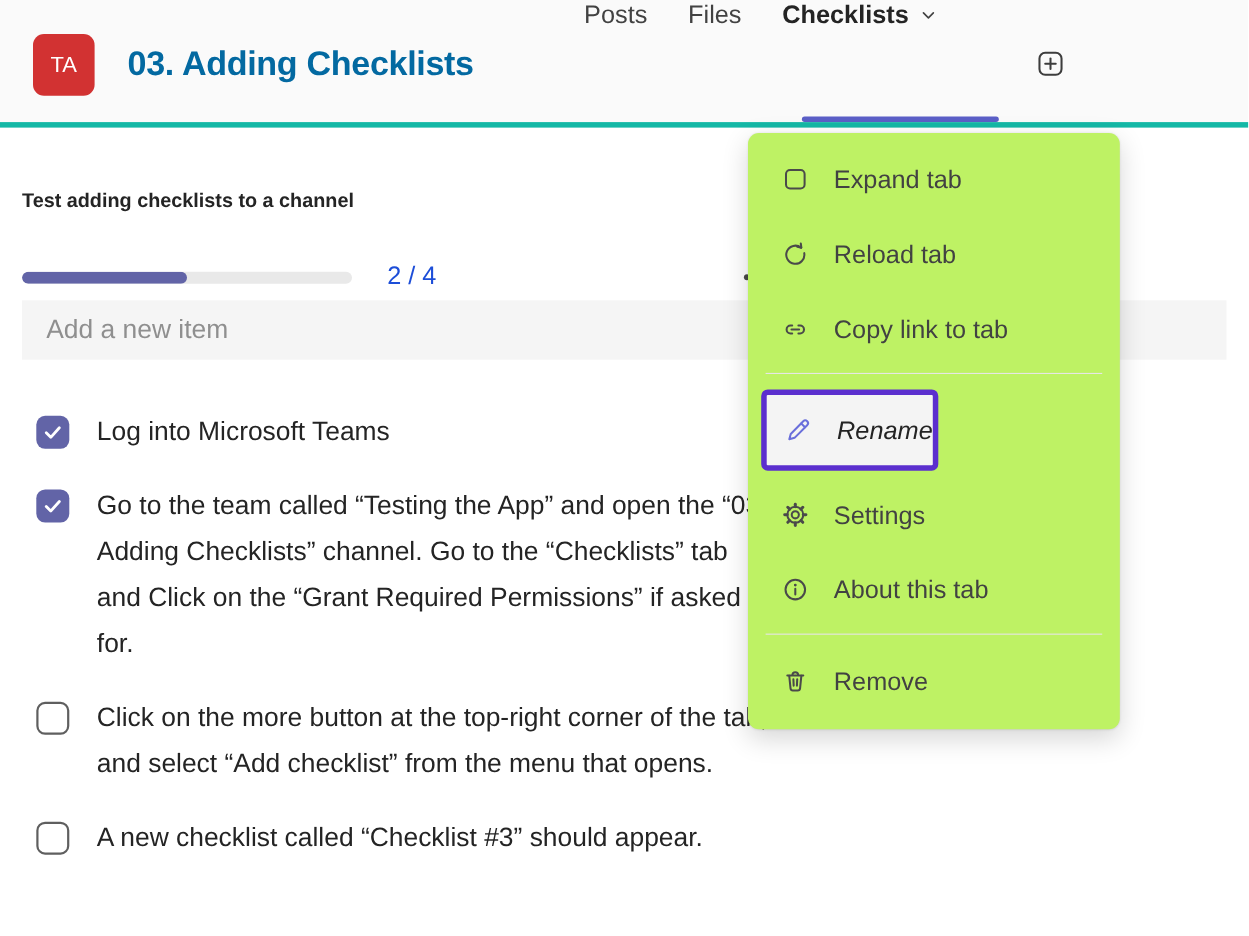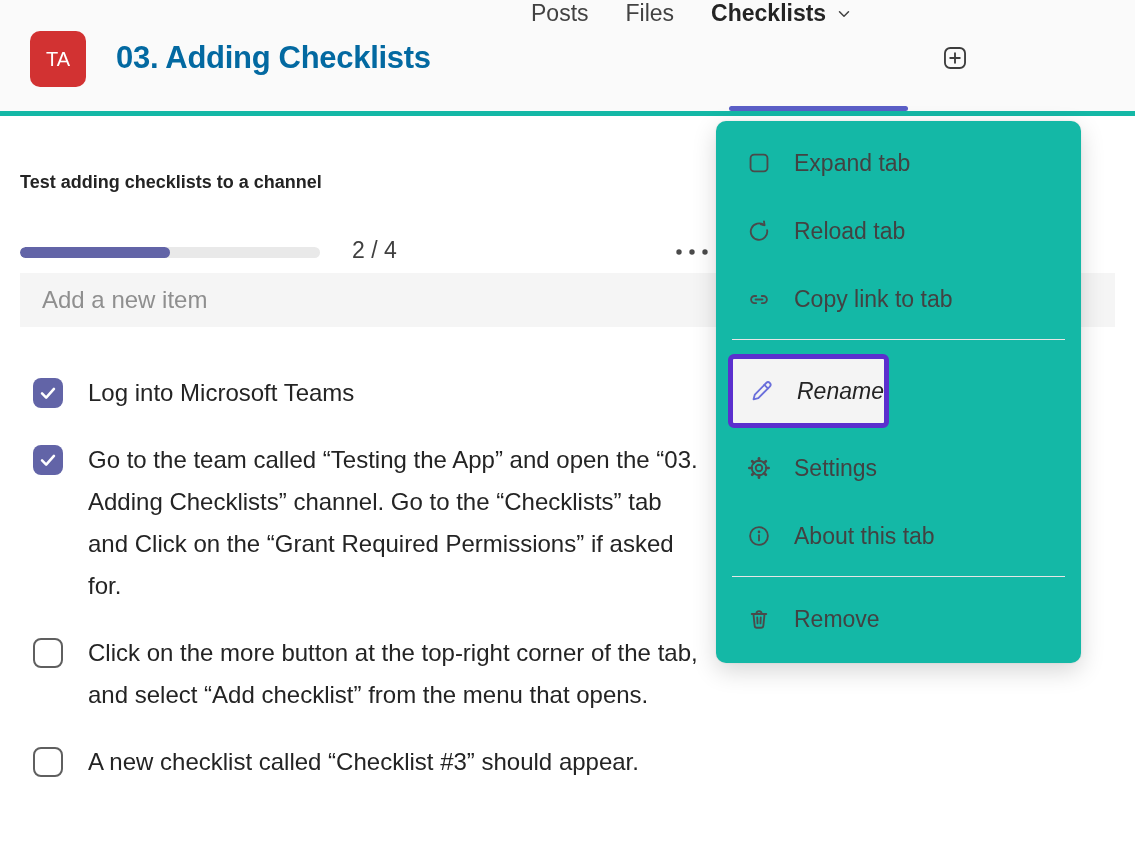--- a/index.html
+++ b/index.html
@@ -21,38 +21,38 @@
   .add-tab-btn { position:absolute; left:941px; top:44px; width:28px; height:28px;
                  display:flex; align-items:center; justify-content:center; background:transparent; border:none; cursor:pointer; }
   .tab-underline { position:absolute; left:729px; bottom:0; width:179px; height:5px;
                    background:#5b5fc7; border-radius:3px; }
 
   
   .cl-title { position:absolute; left:20px; top:172px; font-size:18px; font-weight:700; color:#242424; }
   .progress-track { position:absolute; left:20px; top:247px; width:300px; height:11px;
                     background:#e9e9e9; border-radius:6px; overflow:hidden; }
   .progress-fill { height:100%; background:#6264a7; border-radius:6px; }
-  .progress-label { position:absolute; left:352px; top:237px; font-size:23px; color:#404040; }
+  .progress-label { position:absolute; left:352px; top:237px; font-size:23px; color:#1d4ed8; }
   .more-btn { position:absolute; left:668px; top:236px; width:48px; height:32px; border:none; background:transparent;
               display:flex; align-items:center; justify-content:center; cursor:pointer; }
   .add-item-input { position:absolute; left:20px; top:273px; width:1095px; height:54px;
                     background:#f5f5f5; border:none; outline:none; padding:0 22px;
                     font-family:inherit; font-size:24px; color:#242424; }
   .add-item-input::placeholder { color:#8f8f8f; opacity:1; }
 
   .items { position:absolute; left:33px; top:372px; width:680px; }
   .item { display:flex; gap:25px; margin-bottom:25px; }
   .checkbox { flex:0 0 30px; width:30px; height:30px; margin-top:6px; border-radius:8px;
               border:2px solid #5f5f5f; background:#fff; cursor:pointer;
               display:flex; align-items:center; justify-content:center; }
   .checkbox.checked { border:none; background:#6264a7; }
   .item-text { font-size:24px; line-height:42px; color:#242424; max-width:615px; }
 
   
-  .menu { position:absolute; left:716px; top:121px; width:365px; background:#14b8a6;
+  .menu { position:absolute; left:680px; top:121px; width:338px; background:#bef264;
           border-radius:10px; padding:14px 14px 16px 14px;
           box-shadow:0 8px 24px rgba(0,0,0,0.16), 0 0 2px rgba(0,0,0,0.10); }
   .menu-item { display:flex; align-items:center; gap:22px; height:56px; padding-left:16px;
                margin-bottom:12px; border-radius:6px; cursor:pointer; background:transparent;
                border:none; width:100%; text-align:left; font-family:inherit; }
   .menu-item:last-child { margin-bottom:0; }
   .menu-item .label { font-size:23px; color:#424242; }
   .menu-item.highlighted { height:74px; background:#f4f4f4; border:5px solid #5b2fce;
                            margin:0 -16px 12px -2px; width:auto; align-self:stretch; }
   .menu-item.highlighted .label { color:#242424;font-style:italic; }

